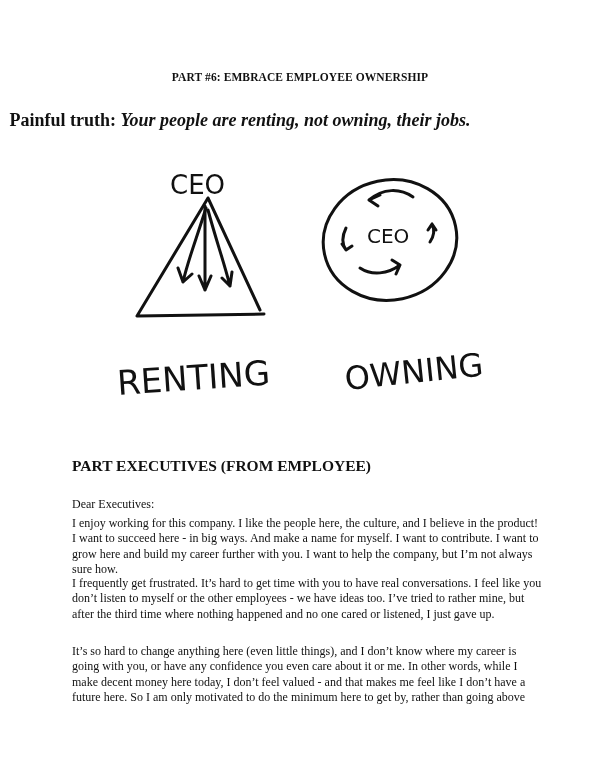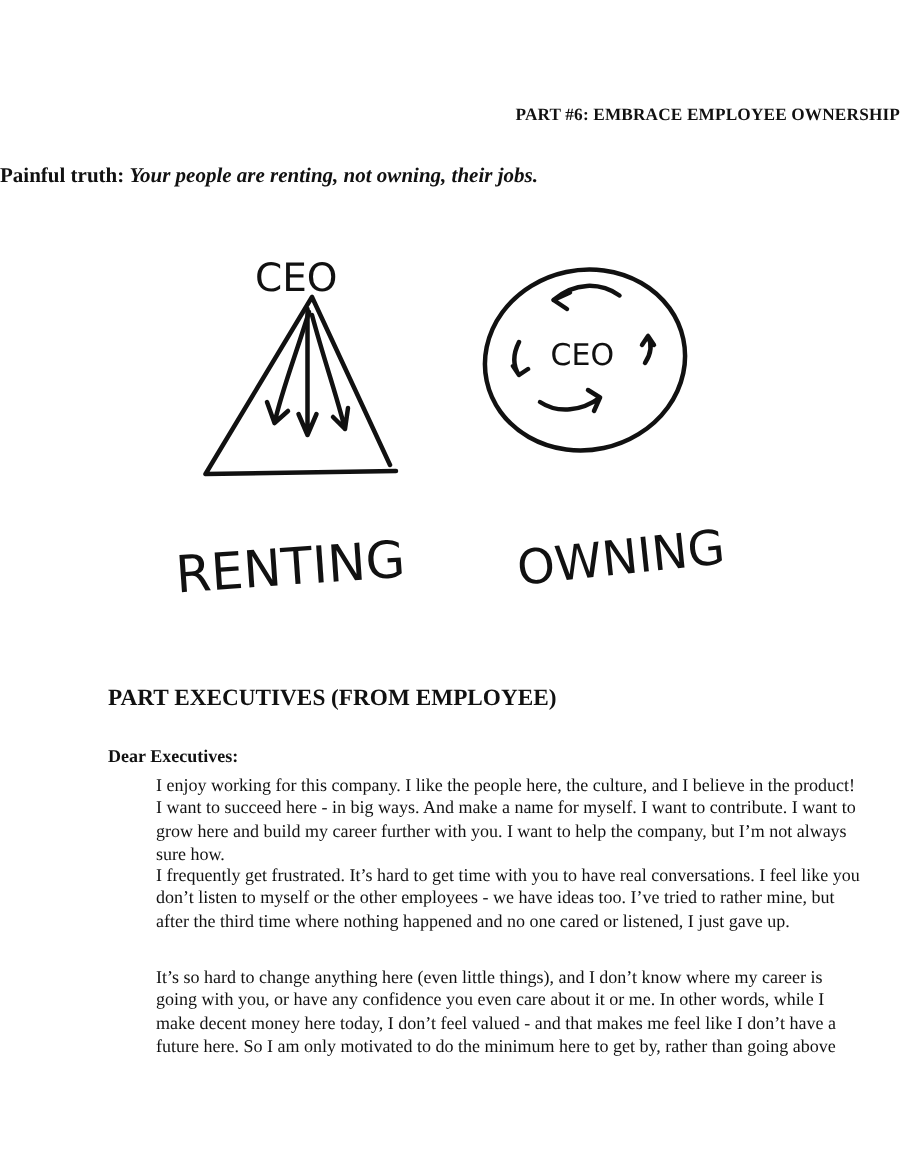--- a/index.html
+++ b/index.html
@@ -1,25 +1,25 @@
 <!DOCTYPE html>
 <html><head>
   <meta charset="utf-8">
   <style>
     html, body { margin: 0; padding: 0; background: #ffffff; }
     body { width: 600px; height: 776px; position: relative; overflow: hidden; font-family: "Liberation Serif", serif; color: #111; }
-    .part-header { position: absolute; top: 71px; left: 0; width: 600px; text-align: right; font-weight: bold; font-size: 11.5px; letter-spacing: 0.1px; }
-    .painful { position: absolute; top: 110px; left: 0; width: 480px; font-weight: bold; font-size: 14px; }
+    .part-header { position: absolute; top: 71px; left: 0; width: 600px; text-align: center; font-weight: bold; font-size: 11.5px; letter-spacing: 0.1px; }
+    .painful { position: absolute; top: 110px; left: 0; width: 480px; text-align: center; font-weight: bold; font-size: 18px; }
     .painful .it { font-style: italic; }
     svg.sketch { position: absolute; left: 0; top: 150px; }
     .sketch path, .sketch ellipse { fill: none; stroke: #111; stroke-width: 3; stroke-linecap: round; stroke-linejoin: round; }
     .sketch text { font-family: "DejaVu Sans", sans-serif; fill: #111; }
     .section-title { position: absolute; top: 457px; left: 72px; font-weight: bold; font-size: 15.5px; }
-    .salutation { position: absolute; top: 497px; left: 72px; font-size: 12px; font-weight: bold; }
-    .para { position: absolute; left: 72px; width: 470px; font-size: 12px; line-height: 15.3px; margin-left: 32px; }
+    .salutation { position: absolute; top: 497px; left: 72px; font-size: 12px; }
+    .para { position: absolute; left: 72px; width: 470px; font-size: 12px; line-height: 15.3px; }
     .p1 { top: 516px; } .p2 { top: 576px; } .p3 { top: 644px; }
   </style>
 </head>
 <body>
 
 <div class="part-header">PART #6: EMBRACE EMPLOYEE OWNERSHIP</div>
 
 <div class="painful">
   <span>Painful truth:</span>
   <span class="it">Your people are renting, not owning, their jobs.</span>

